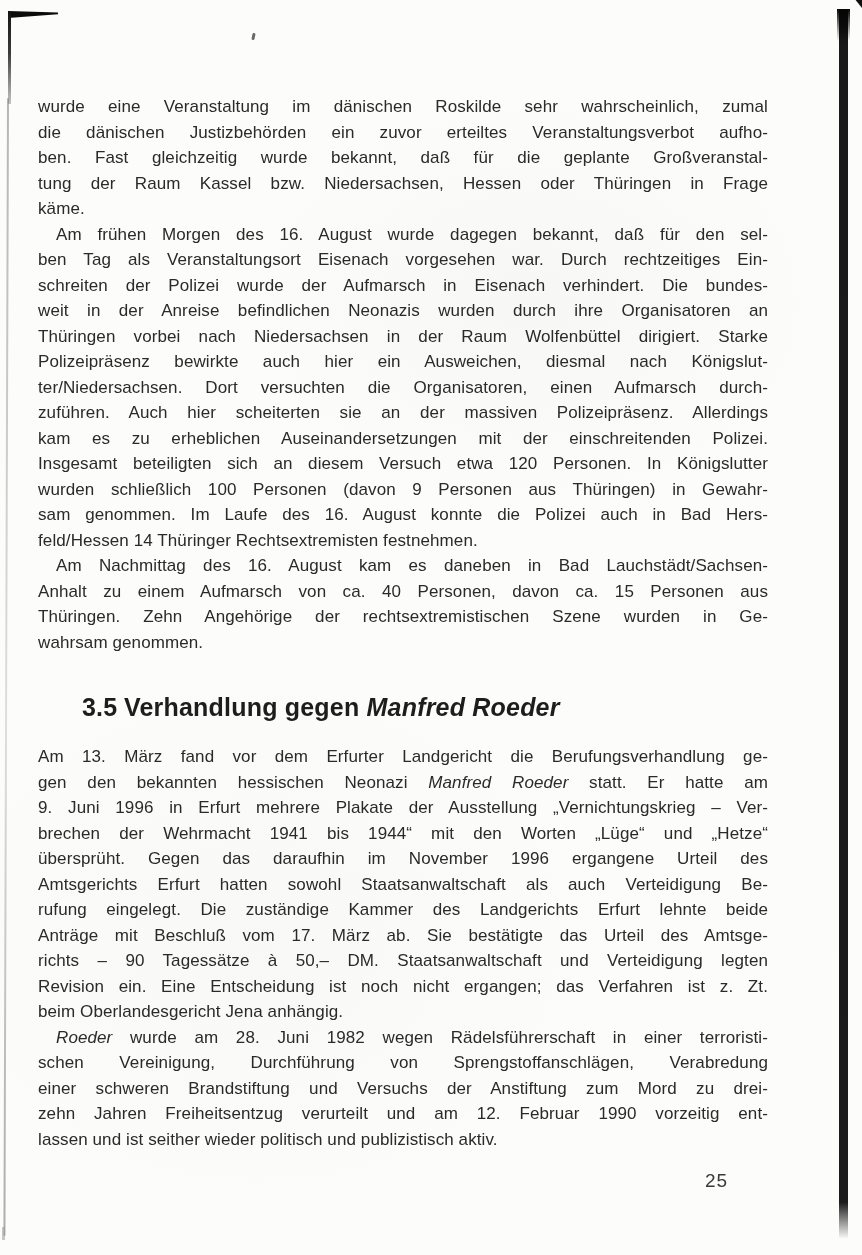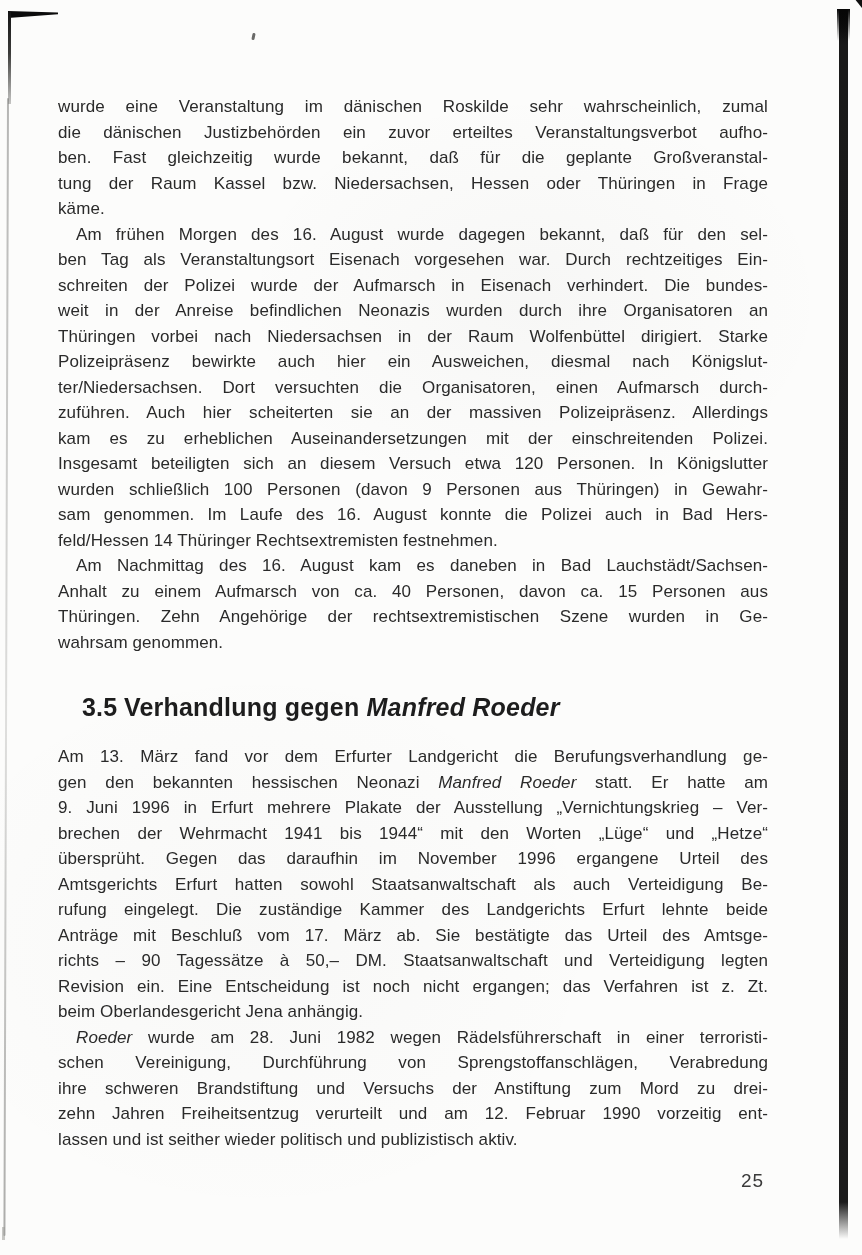--- a/index.html
+++ b/index.html
@@ -69,41 +69,40 @@
   .para { margin: 0; }
   .line {
     font-size: 17px;
     line-height: 25.5px;
     height: 25.5px;
     letter-spacing: 0.1px;
     text-align: justify;
     text-align-last: justify;
     color: #2a2a2a;
     overflow: hidden;
-    margin-left: 20px;
   }
   .line.last { text-align-last: left; }
   .line.indent { text-indent: 18px; }
   .it { font-style: italic; }
 
   .heading {
     margin-top: 37px;
     margin-bottom: 22px;
     font-size: 25px;
     line-height: 30px;
     font-weight: bold;
     color: #1d1d1d;
     letter-spacing: 0.2px;
   }
   .h-num { display: inline-block; width: 42px; margin-left: 44px; }
   .h-em { font-style: italic; }
 
   .page-number {
     position: absolute;
-    left: 741px;
+    left: 705px;
     top: 1170px;
     font-size: 19px;
     letter-spacing: 1px;
     color: #3a3a3a;
   }
 </style>
 </head>
 <body>
 
 <div class="page">
@@ -155,21 +154,21 @@
         <div class="line"><span>Amtsgerichts Erfurt hatten sowohl Staatsanwaltschaft als auch Verteidigung Be-</span></div>
         <div class="line"><span>rufung eingelegt. Die zuständige Kammer des Landgerichts Erfurt lehnte beide</span></div>
         <div class="line"><span>Anträge mit Beschluß vom 17. März ab. Sie bestätigte das Urteil des Amtsge-</span></div>
         <div class="line"><span>richts – 90 Tagessätze à 50,– DM. Staatsanwaltschaft und Verteidigung legten</span></div>
         <div class="line"><span>Revision ein. Eine Entscheidung ist noch nicht ergangen; das Verfahren ist z. Zt.</span></div>
         <div class="line last"><span>beim Oberlandesgericht Jena anhängig.</span></div>
       </div>
       <div class="para">
         <div class="line indent"><span class="it">Roeder</span><span> wurde am 28. Juni 1982 wegen Rädelsführerschaft in einer terroristi-</span></div>
         <div class="line"><span>schen Vereinigung, Durchführung von Sprengstoffanschlägen, Verabredung</span></div>
-        <div class="line"><span>ihre schweren Brandstiftung und Versuchs der Anstiftung zum Mord zu drei-</span></div>
+        <div class="line"><span>einer schweren Brandstiftung und Versuchs der Anstiftung zum Mord zu drei-</span></div>
         <div class="line"><span>zehn Jahren Freiheitsentzug verurteilt und am 12. Februar 1990 vorzeitig ent-</span></div>
         <div class="line last"><span>lassen und ist seither wieder politisch und publizistisch aktiv.</span></div>
       </div>
     </div>
 
   <div class="page-number">25</div>
 
 </div>
 
 </body></html>

